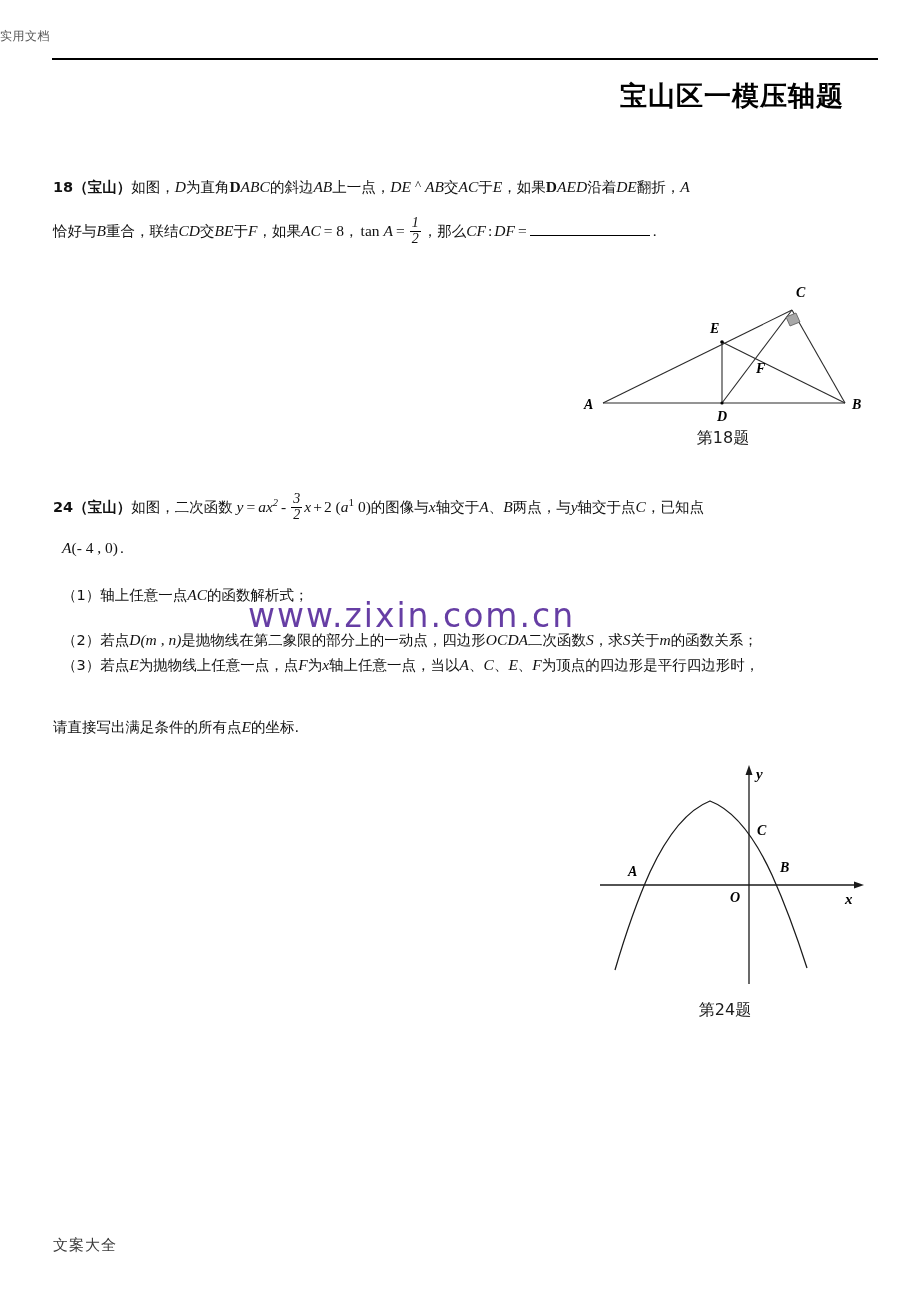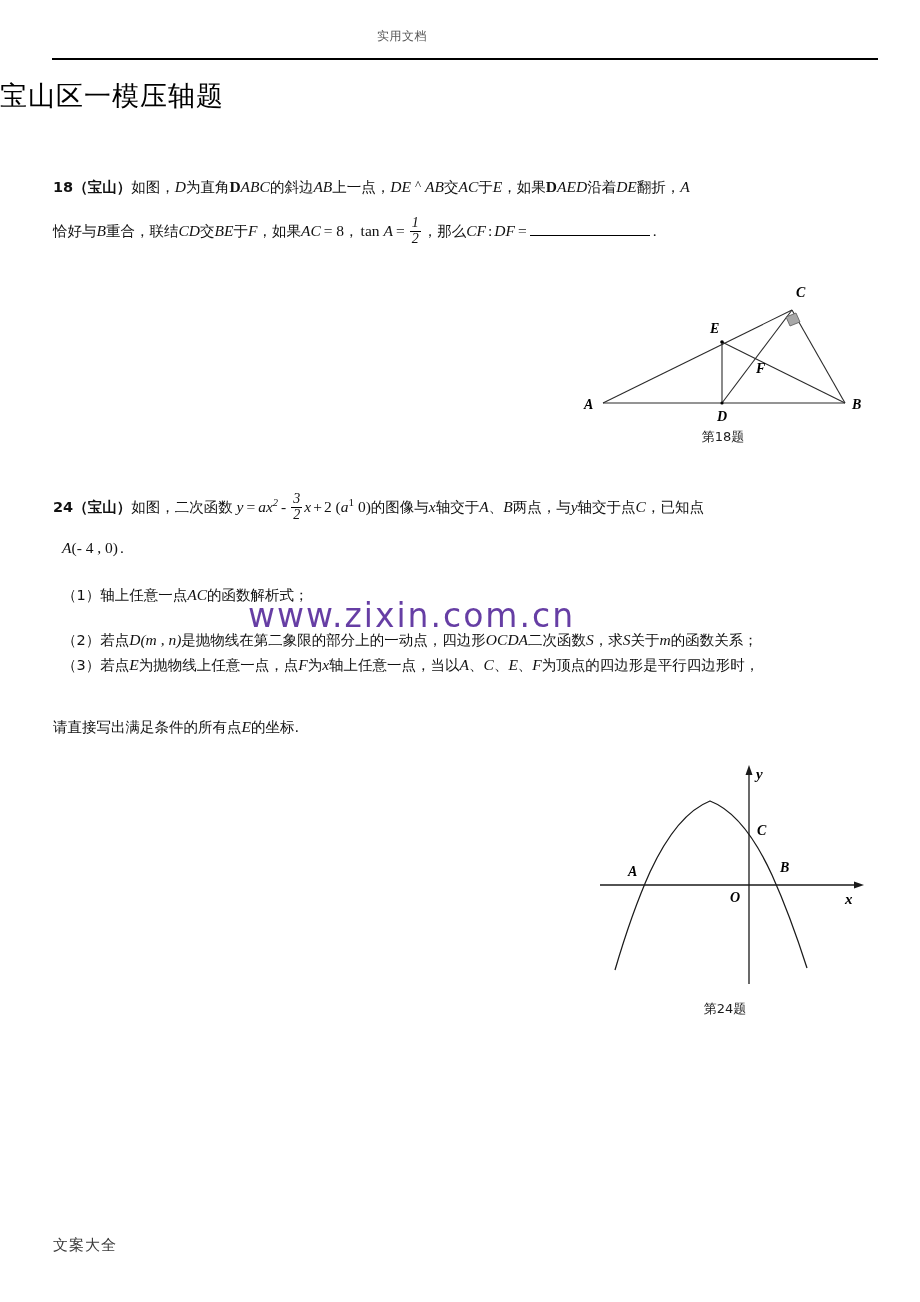--- a/index.html
+++ b/index.html
@@ -15,21 +15,21 @@
     color: #000000;
     overflow: hidden;
   }
 
   
   .page-header {
     position: absolute;
     left: 0;
     top: 26px;
     width: 804px;
-    text-align: center;
+    text-align: left;
   }
   .page-header .hdr-text {
     font-family: "DejaVu Serif", "Liberation Serif", serif;
     font-size: 12px;
     color: #555555;
     letter-spacing: 0.5px;
   }
   .header-rule {
     position: absolute;
     left: 52px;
@@ -38,24 +38,24 @@
     height: 0;
     border-top: 2px solid #000000;
   }
 
   
   .doc-title {
     position: absolute;
     left: 0;
     top: 78px;
     width: 844px;
-    text-align: left;
+    text-align: right;
     font-family: "DejaVu Sans", "Liberation Sans", sans-serif;
     font-size: 27px;
-    font-weight: 400;
+    font-weight: 700;
     letter-spacing: 1px;
     color: #000000;
   }
 
   
   .tblock {
     position: absolute;
     font-size: 15.5px;
     line-height: 1.9;
     color: #111111;
@@ -97,21 +97,21 @@
     height: 11px;
     margin: 0 3px;
   }
 
   
   .figure { position: absolute; }
   .figcap {
     position: absolute;
     text-align: center;
     font-family: "DejaVu Sans", "Liberation Sans", sans-serif;
-    font-size: 13px;
+    font-size: 16px;
     color: #1a1a1a;
     width: 160px;
   }
 
   
   .watermark {
     position: absolute;
     left: 248px;
     top: 596px;
     font-family: "DejaVu Sans", "Liberation Sans", sans-serif;

